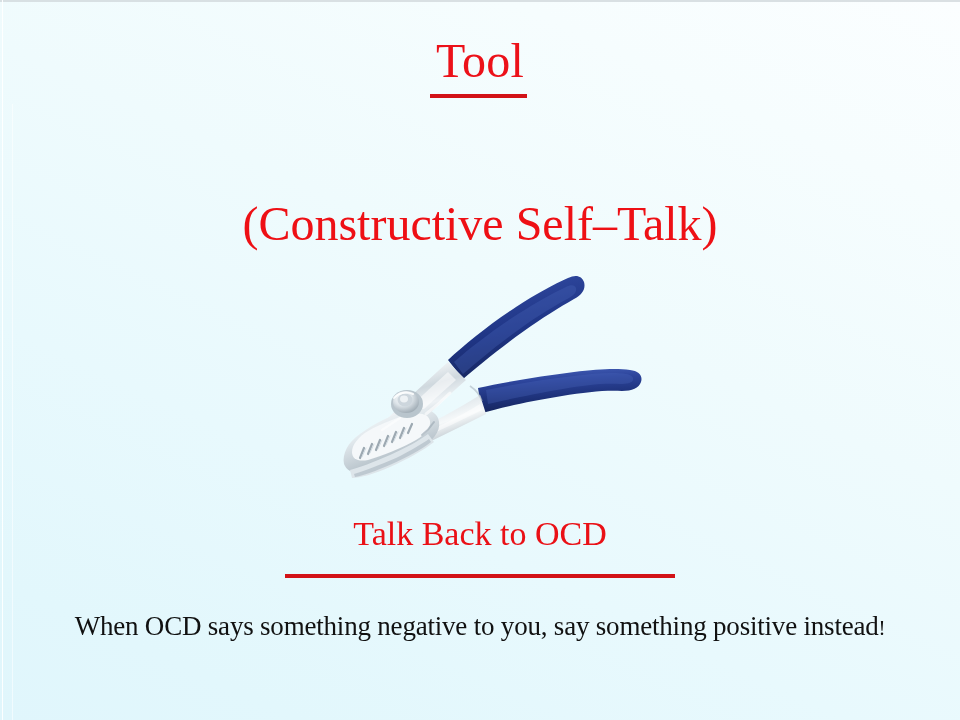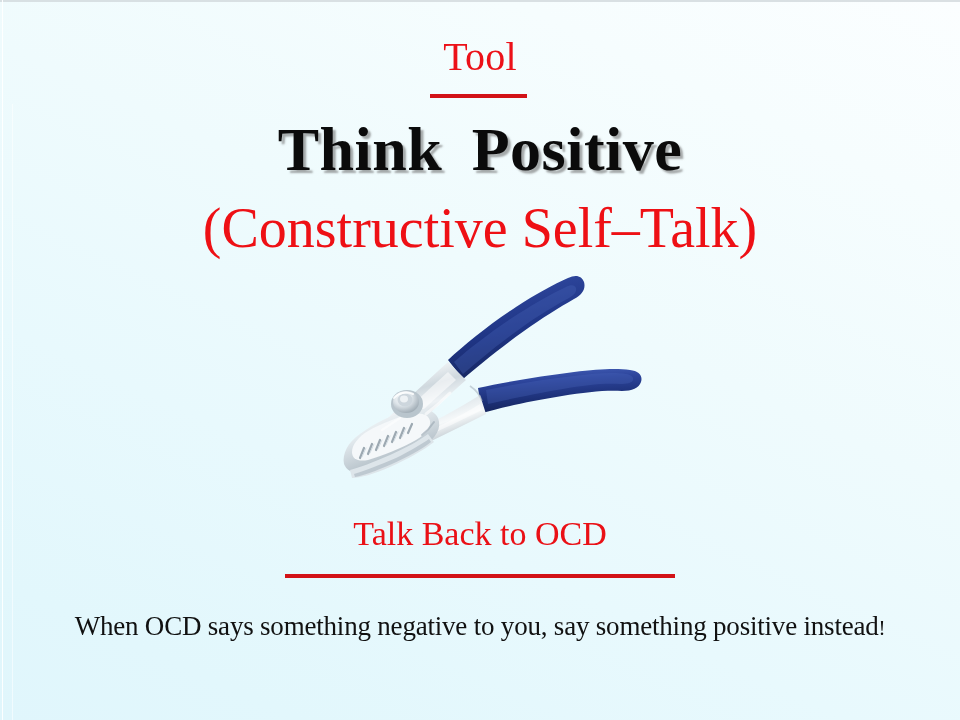--- a/index.html
+++ b/index.html
@@ -54,21 +54,21 @@
   
   .center-row {
     position: absolute;
     left: 0;
     width: 960px;
     text-align: center;
   }
 
   #tool-heading {
     top: 36px;
-    font-size: 40px;
+    font-size: 48px;
     line-height: 1.06;
     font-weight: 400;
     color: #ec1119;
     letter-spacing: .2px;
   }
 
   .rule {
     position: absolute;
     height: 4px;
     background: #d21217;
@@ -85,21 +85,21 @@
     line-height: 1.05;
     font-weight: 700;
     color: #0b0b0b;
     letter-spacing: .5px;
     text-shadow: 3px 3px 2px rgba(100,100,100,.55);
   }
   #main-heading .gap { letter-spacing: 14px; }
 
   #subtitle {
     top: 198px;
-    font-size: 56px;
+    font-size: 48px;
     line-height: 1.08;
     font-weight: 400;
     color: #ee1015;
   }
 
   #cta-heading {
     top: 516px;
     font-size: 34px;
     line-height: 1.06;
     font-weight: 400;
@@ -138,21 +138,20 @@
 
 <div id="slide">
 
   <div class="edge-top"></div>
   <div class="edge-left-a"></div>
   <div class="edge-left-b"></div>
 
   <div class="center-row" id="tool-heading">Tool</div>
   <div class="rule" id="tool-rule"></div>
 
-  <div class="center-row" id="main-heading"><span>Think</span><span class="gap"> </span><span>Positive</span></div>
 
   <div class="center-row" id="subtitle">(Constructive Self–Talk)</div>
 
   <div id="pliers">
     <svg viewBox="0 0 330 228" xmlns="http://www.w3.org/2000/svg" role="img">
       <defs>
         <linearGradient id="blueA" x1="0" y1="0" x2="0.3" y2="1">
           <stop offset="0%" stop-color="#3f5cb4"></stop>
           <stop offset="28%" stop-color="#2b4398"></stop>
           <stop offset="62%" stop-color="#1f3585"></stop>

